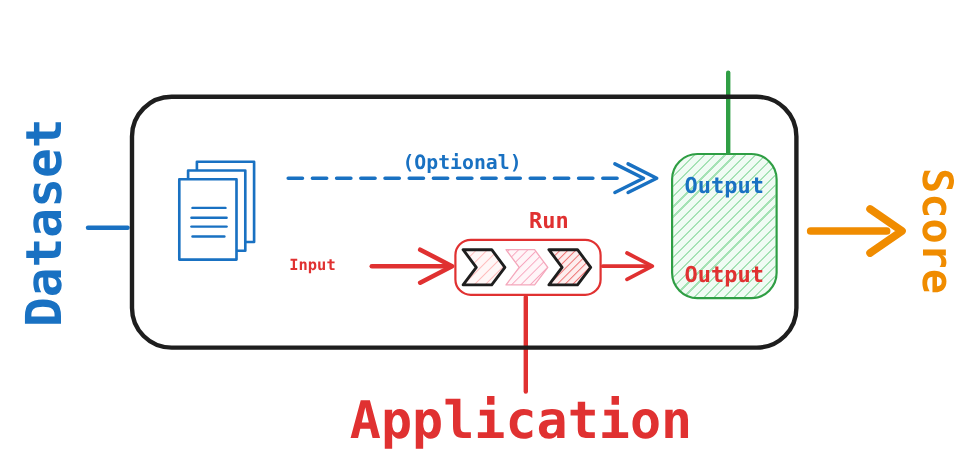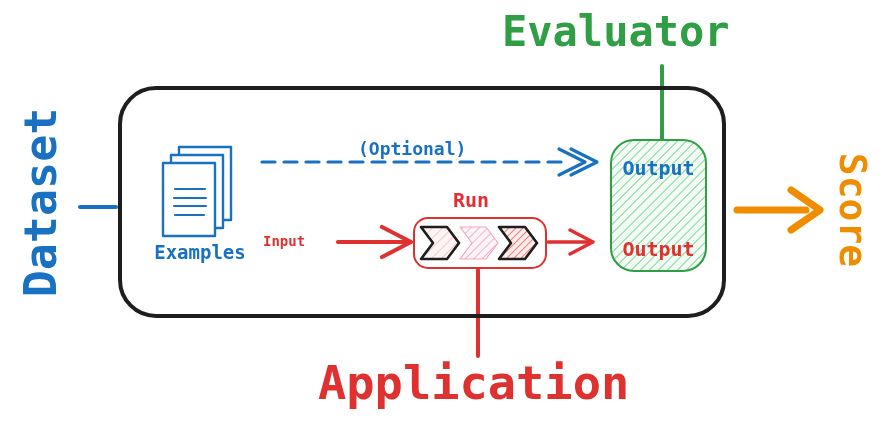--- a/index.html
+++ b/index.html
@@ -23,44 +23,43 @@
   
   .main-box{left:118px;top:86px;width:608px;height:232px;border:4px solid var(--ink);border-radius:38px;background:transparent;}
 
   
   .dataset-connector{left:78px;top:205px;width:40px;height:4px;background:var(--blue);border-radius:2px;}
   .evaluator-connector{left:660px;top:64px;width:4px;height:77px;background:var(--green);border-radius:2px;}
   .application-connector{left:476px;top:268px;width:4px;height:90px;background:var(--red);border-radius:2px;}
 
   
   .examples-label{left:140px;top:241px;width:120px;text-align:center;font-size:19px;color:var(--blue);}
-  .optional-label{left:358px;top:138px;width:124px;text-align:left;font-size:18px;color:var(--blue);}
+  .optional-label{left:358px;top:138px;width:124px;text-align:center;font-size:18px;color:var(--blue);}
   .input-label{left:263px;top:233px;font-size:14px;color:var(--red);}
-  .run-label{left:438px;top:188px;width:66px;text-align:center;font-size:20px;color:var(--red);}
+  .run-label{left:466px;top:188px;width:66px;text-align:center;font-size:20px;color:var(--red);}
 
   
   .run-box{left:413px;top:217px;width:134px;height:52px;border:2.5px solid var(--red);border-radius:15px;background:#fff;}
 
   
   .evaluator-box{left:610px;top:139px;width:97px;height:133px;border:2px solid var(--green);border-radius:24px;
     background:repeating-linear-gradient(135deg,var(--green-hatch) 0px,var(--green-hatch) 1.4px,var(--green-box-bg) 1.4px,var(--green-box-bg) 6.5px);}
   .output-ref{left:610px;top:156px;width:97px;text-align:center;font-size:20px;color:var(--blue);}
   .output-app{left:610px;top:237px;width:97px;text-align:center;font-size:20px;color:var(--red);}
 
   
   .s-blue{stroke:var(--blue);} .s-red{stroke:var(--red);} .s-orange{stroke:var(--orange);} .s-ink{stroke:var(--ink);}
   svg{display:block;overflow:visible;}
 </style>
 </head>
 <body>
 
 <div class="stage">
 
   <div class="abs lbl dataset-title">Dataset</div>
-  <div class="abs lbl evaluator-title">Evaluator</div>
   <div class="abs lbl score-title">Score</div>
   <div class="abs lbl application-title">Application</div>
 
   <div class="abs dataset-connector"></div>
   <div class="abs evaluator-connector"></div>
   <div class="abs application-connector"></div>
 
   <div class="abs main-box"></div>
 
   <svg class="abs" style="left:160px;top:145px;" width="76" height="94" viewBox="0 0 76 94">
@@ -69,21 +68,20 @@
       <rect x="11" y="10" width="52" height="73"></rect>
       <rect x="3" y="18" width="52" height="73"></rect>
     </g>
     <g class="s-blue" stroke-width="2.2" stroke-linecap="round">
       <line x1="15" y1="44" x2="45" y2="44"></line>
       <line x1="14" y1="53" x2="46" y2="53"></line>
       <line x1="14" y1="61" x2="46" y2="61"></line>
       <line x1="15" y1="70" x2="44" y2="70"></line>
     </g>
   </svg>
-  <div class="abs lbl examples-label">Examples</div>
 
   <svg class="abs" style="left:258px;top:144px;" width="345" height="36" viewBox="0 0 345 36">
     <line x1="4" y1="18" x2="310" y2="18" class="s-blue" stroke-width="3.2" stroke-dasharray="13 9" stroke-linecap="round" fill="none"></line>
     <polyline points="313,5 339,18 313,31" class="s-blue" stroke-width="3.2" fill="none" stroke-linecap="round" stroke-linejoin="round"></polyline>
     <polyline points="301,5 327,18 301,31" class="s-blue" stroke-width="3.2" fill="none" stroke-linecap="round" stroke-linejoin="round"></polyline>
   </svg>
   <div class="abs lbl optional-label">(Optional)</div>
 
   <div class="abs lbl input-label">Input</div>
   <svg class="abs" style="left:336px;top:224px;" width="78" height="36" viewBox="0 0 78 36">

